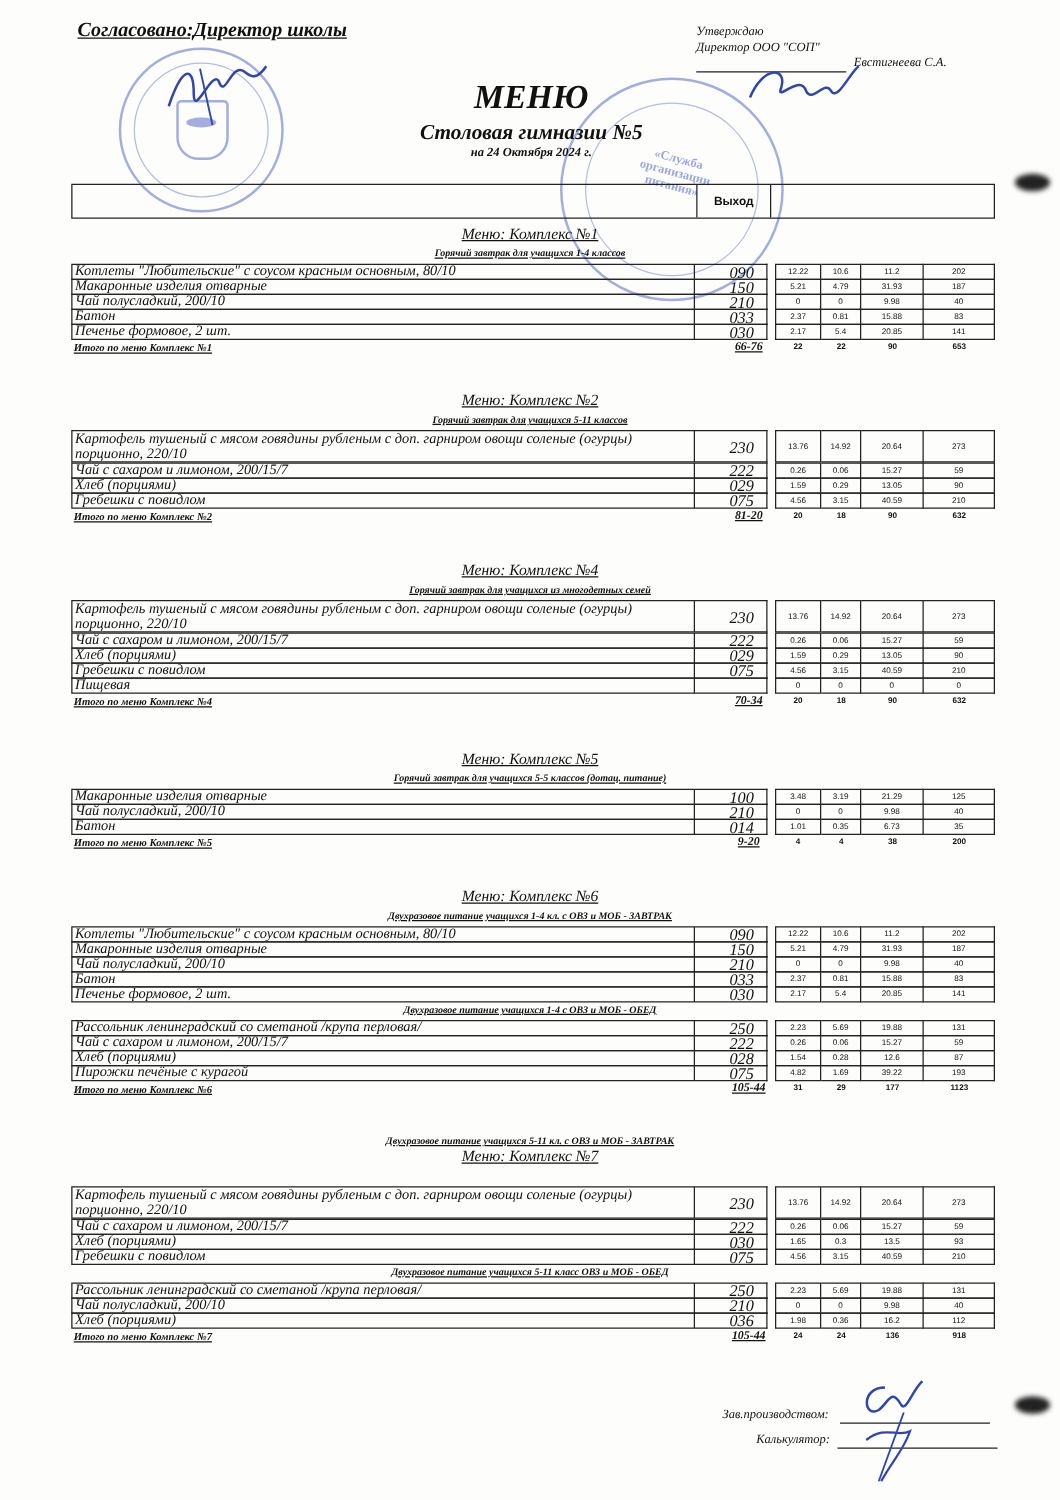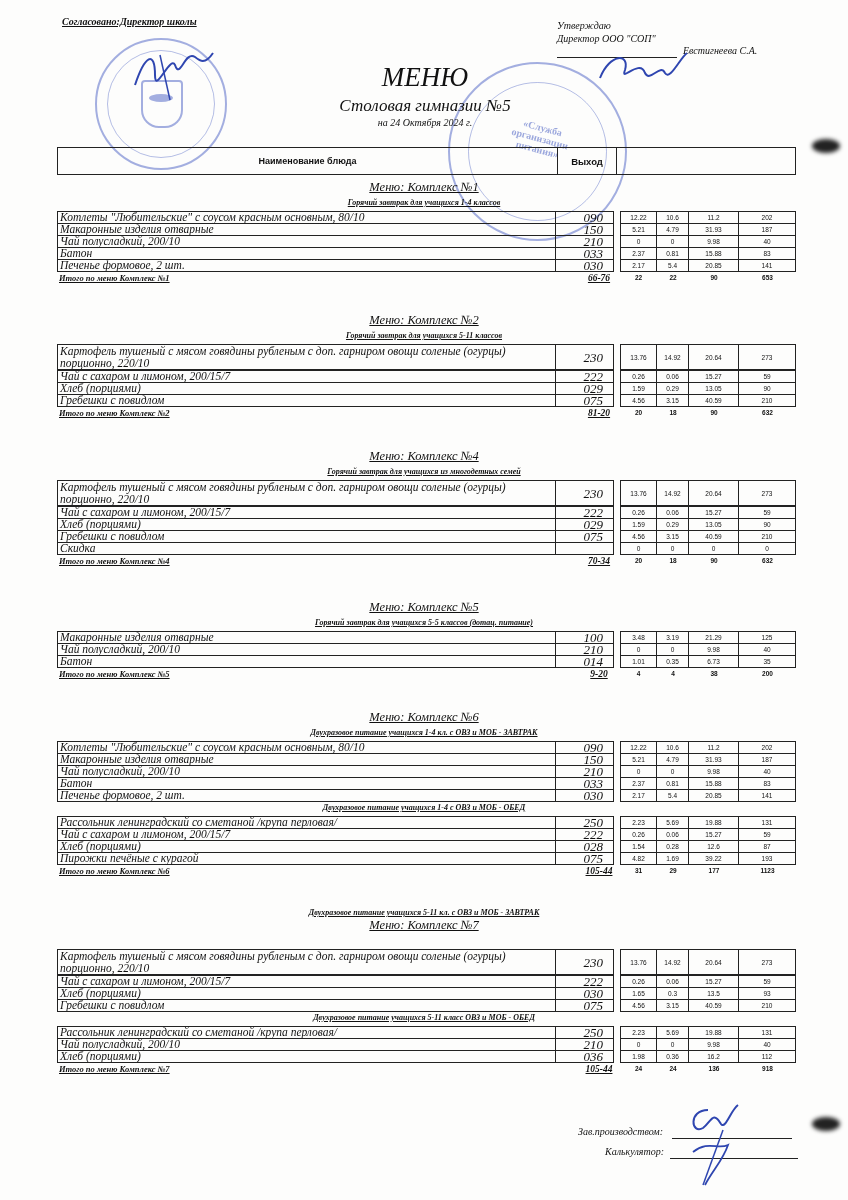--- a/index.html
+++ b/index.html
@@ -1,23 +1,23 @@
 <!DOCTYPE html>
 <html><head>
 <meta charset="utf-8">
 <style>
   html, body { margin: 0; padding: 0; }
   body { width: 848px; height: 1200px; background: #fdfdfc; position: relative; overflow: hidden;
          font-family: "Liberation Serif", serif; color: #111; }
   .abs { position: absolute; }
-  .approve-left { left: 62px; top: 16px; font-size: 10px; font-weight: bold; font-style: italic; text-decoration: underline; }
+  .approve-left { left: 62px; top: 16px; font-size: 16px; font-weight: bold; font-style: italic; text-decoration: underline; }
   .approve-right { left: 557px; top: 19px; font-size: 10px; font-style: italic; line-height: 13px; }
   .sign-line { position: absolute; left: 557px; top: 57px; width: 120px; border-top: 1px solid #222; }
   .sign-name { left: 683px; top: 45px; font-size: 10px; font-style: italic; }
-  .title { left: 0; width: 848px; text-align: center; font-weight: normal; font-style: italic; }
+  .title { left: 0; width: 848px; text-align: center; font-weight: bold; font-style: italic; }
   .t1 { top: 62px; left: 300px; width: 250px; font-size: 27px; }
   .t2 { top: 96px; left: 300px; width: 250px; font-size: 17px; }
   .t3 { top: 117px; left: 300px; width: 250px; font-size: 10px; }
 
   .hdr { position: absolute; left: 57px; top: 147px; width: 739px; height: 28px; border: 1.5px solid #222; box-sizing: border-box; }
   .hdr .name { position: absolute; left: 0; top: 0; width: 499px; height: 100%; display: flex; align-items: center; justify-content: center;
                font-family: "Liberation Sans", sans-serif; font-weight: bold; font-size: 9px; }
   .hdr .out { position: absolute; left: 499px; top: 0; width: 58px; height: 100%; border-left: 1.5px solid #222; border-right: 1.5px solid #222;
               display: flex; align-items: center; justify-content: center; font-family: "Liberation Sans", sans-serif; font-weight: bold; font-size: 9.5px; }
   .hdr .nut { position: absolute; left: 562px; top: 0; right: 0; height: 100%; border-left: 1.5px solid #222; }
@@ -85,21 +85,20 @@
 </svg>
 
 <div class="abs title t1" style="text-align:center;">МЕНЮ</div>
 <div class="abs title t2" style="text-align:center;">Столовая гимназии №5</div>
 <div class="abs title t3" style="text-align:center;">на 24 Октября 2024 г.</div>
 
 <div class="smudge" style="left:812px; top:139px;"></div>
 <div class="smudge" style="left:812px; top:1117px;"></div>
 
 <div class="hdr">
-  <div class="name">Наименование блюда</div>
   <div class="out">Выход</div>
 </div>
 
 <div id="menus">
     <div class="menu-title" style="top: 180px;">Меню: Комплекс №1</div>
     <div class="sub-title" style="top: 198px;">Горячий завтрак для учащихся 1-4 классов</div>
     <div class="row" style="top: 211px; width: 739px;">
       <div class="nm">Котлеты  "Любительские" с соусом красным основным, 80/10</div>
       <div class="op">090</div>
       <div class="nv first" style="left: 563px; width: 37px;">12.22</div>
@@ -217,21 +216,21 @@
     </div>
     <div class="row" style="top: 530px; width: 739px;">
       <div class="nm">Гребешки с повидлом</div>
       <div class="op">075</div>
       <div class="nv first" style="left: 563px; width: 37px;">4.56</div>
       <div class="nv" style="left: 600px; width: 32px;">3.15</div>
       <div class="nv" style="left: 632px; width: 50px;">40.59</div>
       <div class="nv" style="left: 682px; width: 57px;">210</div>
     </div>
     <div class="row" style="top: 542px; width: 739px;">
-      <div class="nm">Скидка</div>
+      <div class="nm">Пищевая</div>
       <div class="op"></div>
       <div class="nv first" style="left: 563px; width: 37px;">0</div>
       <div class="nv" style="left: 600px; width: 32px;">0</div>
       <div class="nv" style="left: 632px; width: 50px;">0</div>
       <div class="nv" style="left: 682px; width: 57px;">0</div>
     </div>
     <div class="total" style="top: 556px; width: 739px;">
       <div class="tl">Итого по меню Комплекс №4</div>
       <div class="to">70-34</div>
       <div class="tv" style="left: 563px; width: 37px;">20</div>

